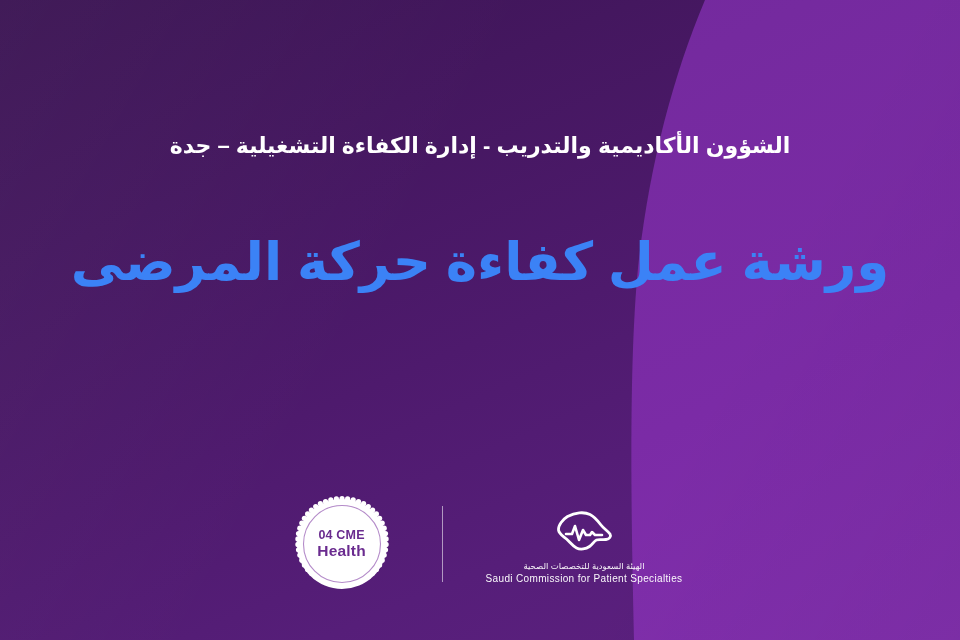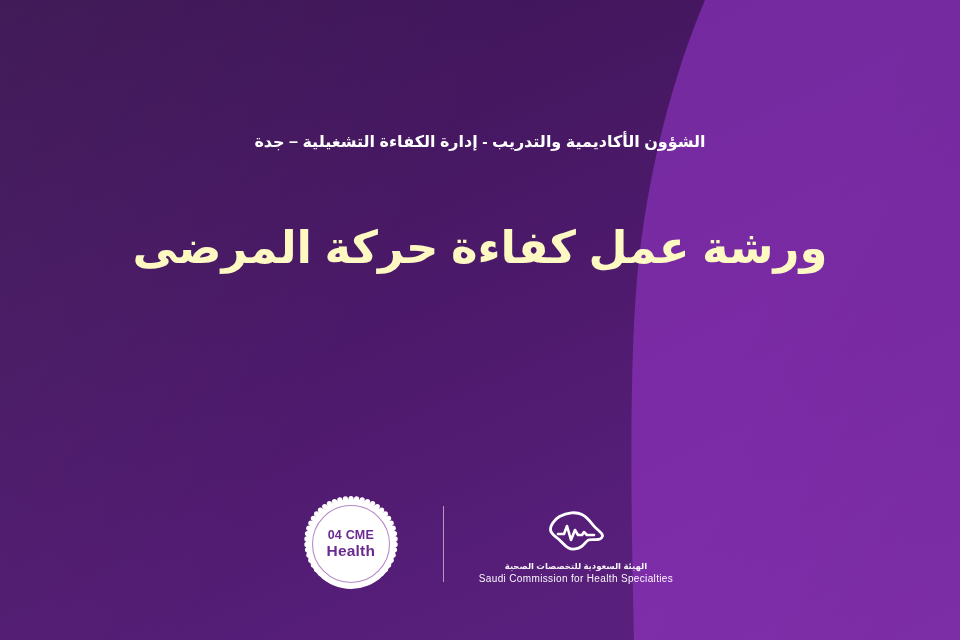--- a/index.html
+++ b/index.html
@@ -47,21 +47,21 @@
     align-items: center;
   }
 
   .header-block {
     width: 100%;
     text-align: center;
     margin-top: 131px;
   }
   .header-arabic {
     color: #ffffff;
-    font-size: 16px;
+    font-size: 22px;
     font-weight: 700;
     letter-spacing: 0.1px;
     direction: rtl;
     line-height: 1.4;
   }
   .header-english {
     margin-top: 29px;
     color: #ffffff;
     font-size: 16.5px;
     font-weight: 400;
@@ -70,22 +70,22 @@
   .header-english .strong {
     font-weight: 700;
   }
 
   .title-block {
     width: 100%;
     text-align: center;
     margin-top: 68px;
   }
   .title-arabic {
-    color: #fef9c3;
-    font-size: 45px;
+    color: #3b82f6;
+    font-size: 53px;
     font-weight: 700;
     direction: rtl;
     line-height: 1.22;
     letter-spacing: 0px;
   }
   .title-english {
     margin-top: 24px;
     color: #ffffff;
     font-size: 45px;
     font-weight: 700;
@@ -95,21 +95,21 @@
 
   
   .footer-block {
     position: absolute;
     left: 0;
     right: 0;
     top: 496px;
     display: flex;
     justify-content: center;
     align-items: center;
-    gap: 4px;
+    gap: 12px;
     margin-left: 16px;
   }
 
   .cme-badge {
     position: relative;
     width: 96px;
     height: 96px;
     display: flex;
     align-items: center;
     justify-content: center;
@@ -157,21 +157,21 @@
     padding-top: 4px;
   }
   .scfhs-mark {
     width: 62px;
     height: 45px;
   }
   .scfhs-ar {
     margin-top: 7px;
     color: #ffffff;
     font-size: 8.5px;
-    font-weight: 700;
+    font-weight: 400;
     direction: rtl;
     letter-spacing: 0.2px;
     opacity: 0.95;
   }
   .scfhs-en {
     margin-top: 2px;
     color: #ffffff;
     font-size: 10px;
     font-weight: 400;
     letter-spacing: 0.35px;
@@ -274,18 +274,18 @@
           <path d="M29 15 C 44 7, 62 5, 74 11 C 84 16, 90 24, 96 32
                    C 102 40, 110 44, 114 50 C 117 55, 113 60, 106 61
                    C 99 62, 92 60, 87 62 C 82 64, 80 70, 73 75
                    C 66 80, 55 82, 47 78 C 39 74, 34 66, 27 60
                    C 20 54, 12 50, 11 42 C 10 33, 19 21, 29 15 Z"></path>
         </g>
 
         <polyline points="26,50 38,50 44,34 52,62 60,42 66,52 74,52 78,46 84,52 98,52" fill="none" stroke="#ffffff" stroke-width="5.2" stroke-linejoin="round" stroke-linecap="round"></polyline>
       </svg>
       <div class="scfhs-ar">الهيئة السعودية للتخصصات الصحية</div>
-      <div class="scfhs-en">Saudi Commission for Health Specialties</div>
+      <div class="scfhs-en">Saudi Commission for Patient Specialties</div>
     </div>
 
   </div>
 
 </div>
 
 </body></html>

